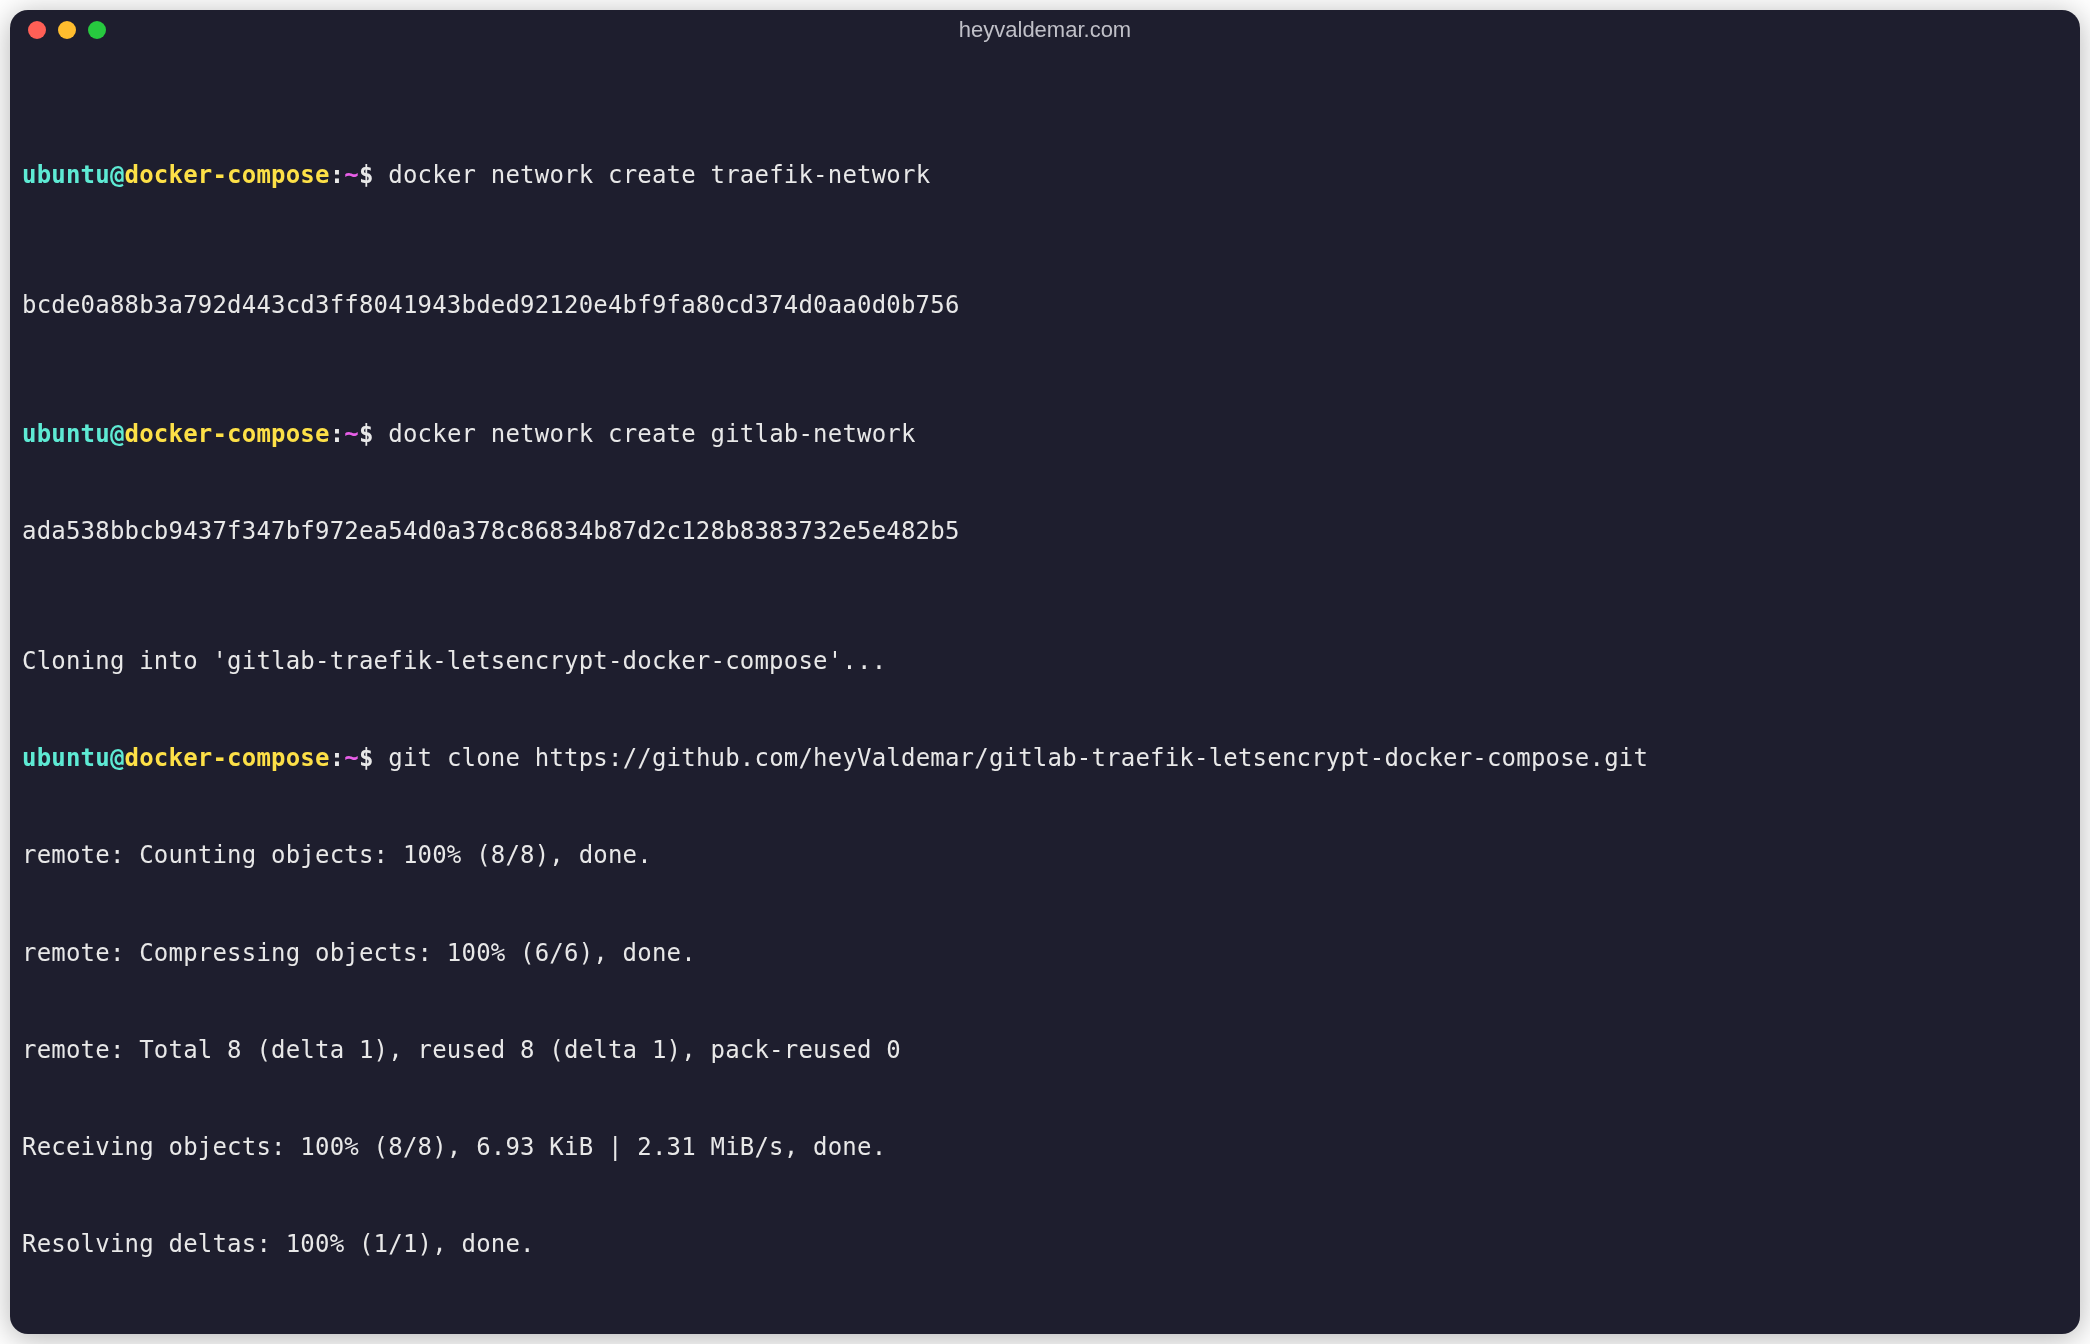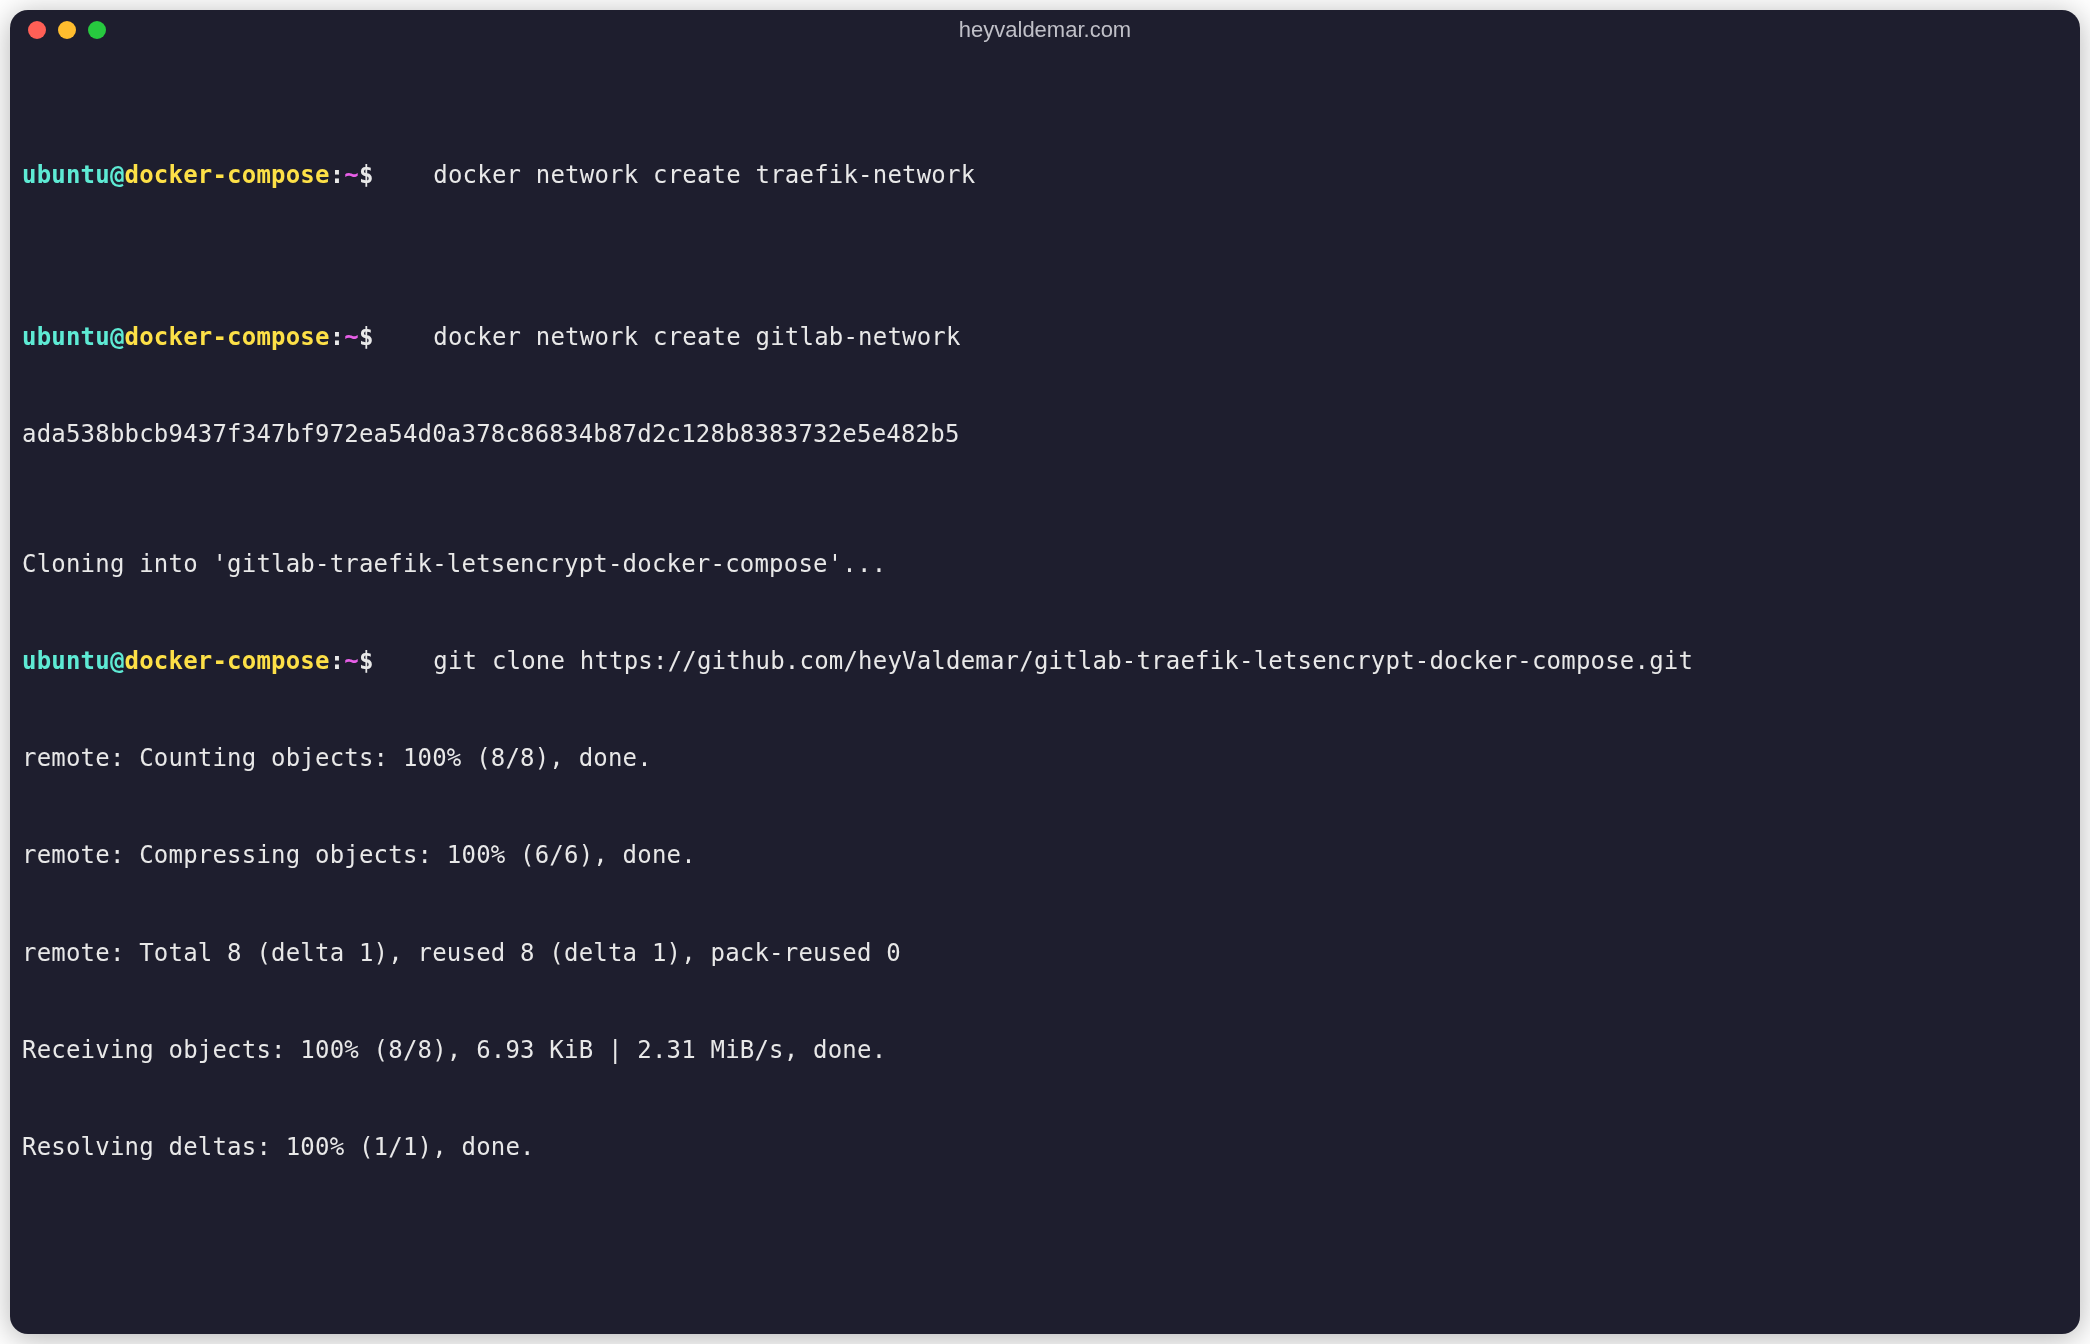--- a/index.html
+++ b/index.html
@@ -57,40 +57,41 @@
     white-space: pre-wrap;
     word-break: break-all;
     letter-spacing: 0.2px;
   }
   .line { display: block; }
   .user { color: #5eead4; font-weight: bold; }
   .host { color: #fde047; font-weight: bold; }
   .colon { color: #e8e8e8; font-weight: bold; }
   .path { color: #e85fe8; font-weight: bold; }
   .dollar { color: #e8e8e8; font-weight: bold; }
-  .cmd { color: #e8e8e8; margin-left: 45px; }
+  .cmd { color: #e8e8e8; }
   .output { color: #e8e8e8; }
 </style>
 </head>
 <body>
 
 <div class="terminal-window">
   <div class="titlebar">
     <div class="traffic-lights">
       <div class="light red"></div>
       <div class="light yellow"></div>
       <div class="light green"></div>
     </div>
     <div class="title">heyvaldemar.com</div>
   </div>
 
   <div class="terminal-body">
     
     <span class="line"><span class="user">ubuntu</span><span class="user">@</span><span class="host">docker-compose</span><span class="colon">:</span><span class="path">~</span><span class="dollar">$</span> <span class="cmd">docker network create traefik-network</span></span>
     
+    <span class="line output">bcde0a88b3a792d443cd3ff8041943bded92120e4bf9fa80cd374d0aa0d0b756</span>
     
     <span class="line"><span class="user">ubuntu</span><span class="user">@</span><span class="host">docker-compose</span><span class="colon">:</span><span class="path">~</span><span class="dollar">$</span> <span class="cmd">docker network create gitlab-network</span></span>
     <span class="line output">ada538bbcb9437f347bf972ea54d0a378c86834b87d2c128b8383732e5e482b5</span>
     
     <span class="line output">Cloning into 'gitlab-traefik-letsencrypt-docker-compose'...</span>
     <span class="line"><span class="user">ubuntu</span><span class="user">@</span><span class="host">docker-compose</span><span class="colon">:</span><span class="path">~</span><span class="dollar">$</span> <span class="cmd">git clone https://github.com/heyValdemar/gitlab-traefik-letsencrypt-docker-compose.git</span></span>
     <span class="line output">remote: Counting objects: 100% (8/8), done.</span>
     <span class="line output">remote: Compressing objects: 100% (6/6), done.</span>
     <span class="line output">remote: Total 8 (delta 1), reused 8 (delta 1), pack-reused 0</span>
     <span class="line output">Receiving objects: 100% (8/8), 6.93 KiB | 2.31 MiB/s, done.</span>

